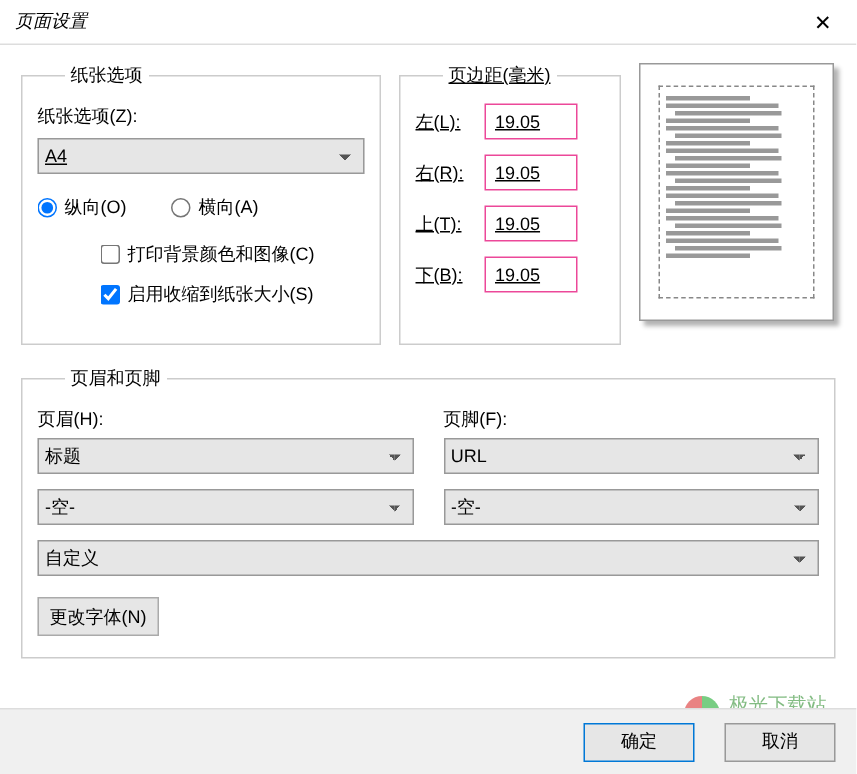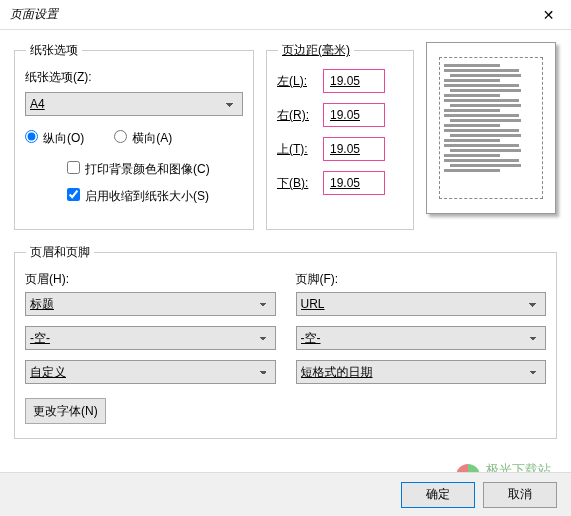--- a/index.html
+++ b/index.html
@@ -3,47 +3,47 @@
 <meta charset="utf-8">
 <style>
 * { box-sizing: border-box; margin: 0; padding: 0; }
 body { font-family: "Microsoft YaHei", "Segoe UI", sans-serif; font-size: 12px; background: #fff; color: #000; width: 571px; height: 516px; position: relative; }
 .titlebar { height: 30px; border-bottom: 1px solid #ddd; display: flex; align-items: center; justify-content: space-between; padding: 0 0 0 10px; background: #fff; }
 .titlebar .title { font-size: 12px; font-style: italic; }
 .close-btn { width: 45px; height: 30px; display: flex; align-items: center; justify-content: center; font-size: 14px; cursor: pointer; }
 .content { padding: 12px 14px 0 14px; }
 .top-row { display: flex; gap: 12px; }
 fieldset { border: 1px solid #ccc; padding: 10px 10px 14px 10px; position: relative; }
-legend { font-size: 12px; padding: 0 4px; margin-left: 1px; }
+legend { font-size: 12px; padding: 0 4px; margin-left: 18px; }
 .paper-options { width: 240px; }
 .paper-options .label-row { margin-bottom: 4px; }
 .select { width: 100%; height: 24px; border: 1px solid #999; background: #e6e6e6; padding: 0 4px; font-size: 12px; appearance: none; -webkit-appearance: none; background-image: linear-gradient(45deg, transparent 50%, #555 50%), linear-gradient(135deg, #555 50%, transparent 50%); background-position: calc(100% - 12px) 10px, calc(100% - 8px) 10px; background-size: 4px 4px, 4px 4px; background-repeat: no-repeat; }
 .paper-options .select { margin-top: 2px; margin-bottom: 14px; text-decoration: underline; }
 .radio-row { display: flex; gap: 30px; margin-bottom: 14px; }
-.radio-item, .check-item { display: flex; align-items: flex-start; gap: 5px; }
+.radio-item, .check-item { display: flex; align-items: center; gap: 5px; }
 .check-item { margin-bottom: 10px; padding-left: 42px; }
 input[type="radio"], input[type="checkbox"] { width: 13px; height: 13px; }
 .margins { width: 148px; text-decoration: underline; }
 .margin-row { display: flex; align-items: center; margin-bottom: 10px; gap: 6px; }
 .margin-row label { width: 40px; }
 .margin-row input { width: 62px; height: 24px; border: 1px solid #ec4899; padding: 0 6px; font-size: 12px; }
 .preview-box { width: 130px; height: 172px; border: 1px solid #999; background: #fff; position: relative; box-shadow: 3px 3px 3px rgba(0,0,0,0.3); }
 .preview-inner { position: absolute; top: 14px; left: 12px; right: 12px; bottom: 14px; border: 1px dashed #888; padding: 4px; overflow: hidden; }
 .preview-line { height: 3px; background: #999; margin: 2px 0; }
 .preview-line.short { width: 60%; }
 .preview-line.med { width: 80%; }
 .preview-line.indent { margin-left: 6px; width: 75%; }
 .hf-fieldset { margin-top: 14px; }
 .hf-row { display: flex; gap: 20px; margin-bottom: 10px; align-items: center; }
 .hf-col { flex: 1; }
 .hf-col .lbl { margin-bottom: 4px; display: block; }
-.hf-col .select { width: 100%; text-decoration: underline; }
+.hf-col .select { width: 100%; }
 .hf-nogap { margin-top: 8px; }
 .change-font-btn { height: 26px; padding: 0 7px; border: 1px solid #aaa; background: #e6e6e6; font-size: 12px; cursor: pointer; margin-top: 4px; }
-.footer { position: absolute; bottom: 0; left: 0; right: 0; height: 44px; border-top: 1px solid #ddd; background: #f0f0f0; display: flex; align-items: center; justify-content: flex-end; padding: 0 14px; gap: 8px; }
+.footer { position: absolute; bottom: 0; left: 0; right: 0; height: 44px; border-top: 1px solid #ddd; background: #f0f0f0; display: flex; align-items: center; justify-content: flex-end; padding: 0 14px; gap: 20px; }
 .footer button { height: 26px; padding: 0 24px; border: 1px solid #999; background: #e6e6e6; font-size: 12px; cursor: pointer; }
 .footer button.default { border: 1px solid #0078d7; }
 .watermark { position: absolute; bottom: 26px; right: 20px; display: flex; align-items: center; gap: 6px; font-size: 13px; color: #50a050; opacity: 0.7; pointer-events: none; }
 .watermark .logo { width: 24px; height: 24px; border-radius: 50%; background: conic-gradient(#3fb84f 0 90deg, #3a90d0 90deg 180deg, #f0a030 180deg 270deg, #e05050 270deg); }
 .watermark .url { color: #888; font-size: 10px; display: block; }
 </style>
 </head>
 <body>
 
 <div class="titlebar">
@@ -140,21 +140,20 @@
         <span class="lbl">页脚(F):</span>
         <select class="select"><option>URL</option></select>
       </div>
     </div>
     <div class="hf-row hf-nogap">
       <div class="hf-col"><select class="select"><option>-空-</option></select></div>
       <div class="hf-col"><select class="select"><option>-空-</option></select></div>
     </div>
     <div class="hf-row hf-nogap">
       <div class="hf-col"><select class="select"><option>自定义</option></select></div>
-      <div class="hf-col"><select class="select"><option>短格式的日期</option></select></div>
     </div>
     <button class="change-font-btn">更改字体(N)</button>
   </fieldset>
 </div>
 
 <div class="watermark">
   <div class="logo"></div>
   <div>
     <div>极光下载站</div>
     <span class="url">www.xz7.com</span>

